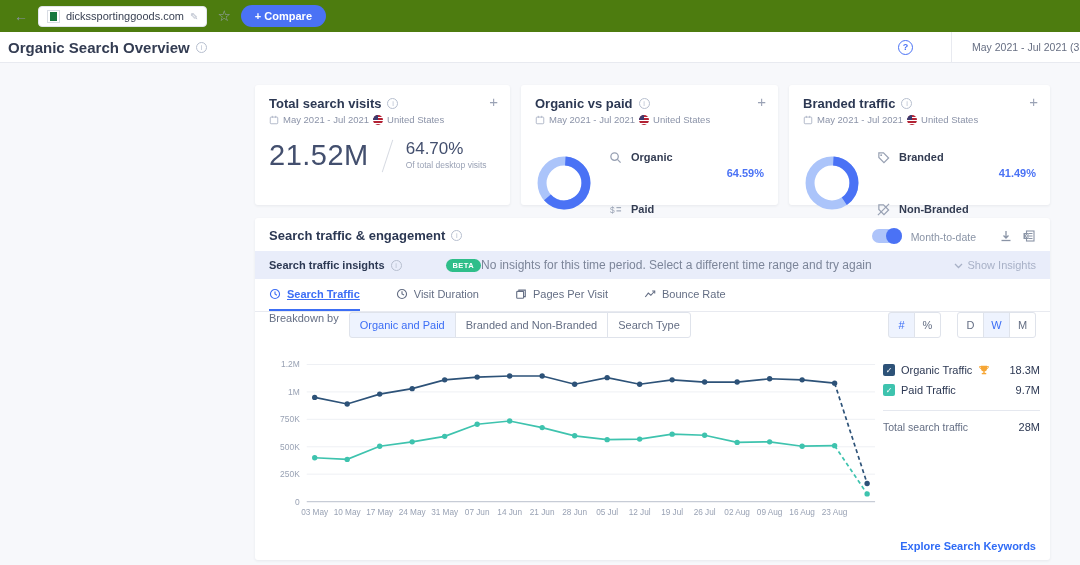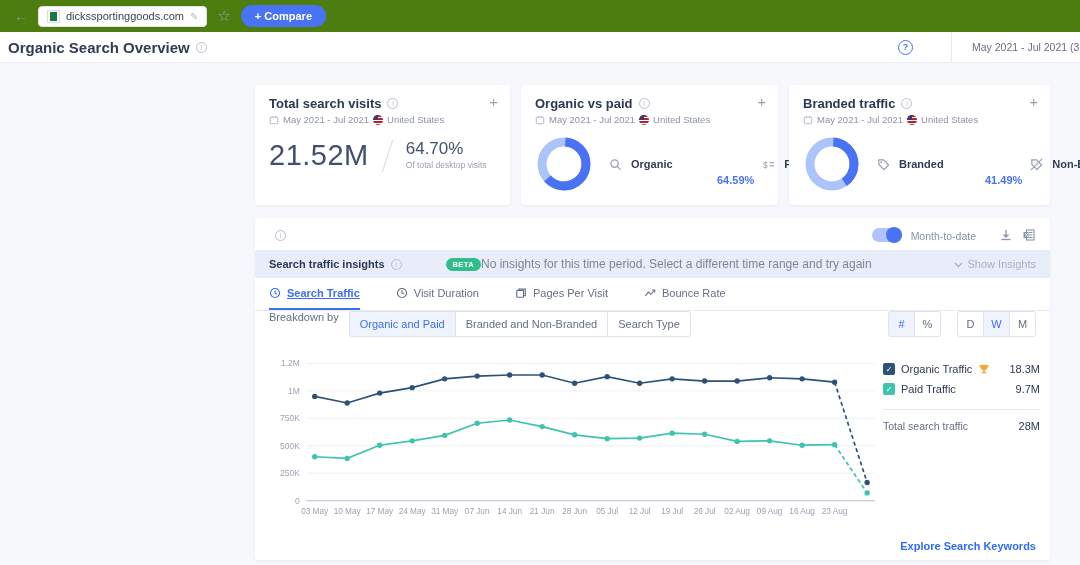--- a/index.html
+++ b/index.html
@@ -42,21 +42,21 @@
   .card-sub { display: flex; align-items: center; gap: 4px; font-size: 9.5px; color: #8b93a8; margin-top: 3px; }
   .flag { width: 10px; height: 10px; border-radius: 50%; flex: none; position: relative; overflow: hidden; background: repeating-linear-gradient(#b22234 0 1.5px, #fff 1.5px 3px); }
   .flag::after { content: ""; position: absolute; left: 0; top: 0; width: 5px; height: 5px; background: #3c3b6e; }
   .big-row { display: flex; align-items: flex-start; margin-top: 14px; }
   .big-value { font-size: 29px; color: #434f6e; letter-spacing: .5px; }
   .slash { width: 1px; height: 34px; background: #d6dae2; transform: rotate(18deg); margin: 0 18px; }
   .pct-value { font-size: 17px; color: #434f6e; }
   .pct-caption { font-size: 8.5px; color: #9aa2b5; margin-top: 1px; }
   .donut-row { display: flex; align-items: center; margin-top: 10px; }
   .donut { width: 58px; height: 58px; flex: none; }
-  .mini-legend { margin-left: 16px; flex: 1; display: flex; flex-direction: row; gap: 8px; }
+  .mini-legend { margin-left: 16px; flex: 1; display: flex; flex-direction: column; gap: 8px; }
   .mini-legend-row { display: flex; align-items: center; gap: 8px; font-size: 11px; }
   .ml-label { color: #333c52; font-weight: bold; width: 78px; }
   .ml-value { margin-left: auto; font-weight: bold; margin-top: 32px; }
   .ml-ico { display: inline-flex; width: 14px; flex: none; }
 
   
   .main-card { position: absolute; left: 255px; top: 218px; width: 795px; height: 342px; background: #fff; border-radius: 3px; box-shadow: 0 1px 3px rgba(30,40,60,.07); }
   .mc-header { display: flex; align-items: center; padding: 10px 14px 8px 14px; }
   .mc-title { font-size: 13px; font-weight: bold; color: #2c3853; }
   .mc-right { margin-left: auto; display: flex; align-items: flex-end; gap: 9px; }
@@ -246,20 +246,21 @@
           <span class="ml-label">Non-Branded</span>
           <span class="ml-value" style="color:#a5bdf5">58.51%</span>
         </div>
       </div>
     </div>
   </div>
 
   <div class="main-card">
 
     <div class="mc-header">
+      <span class="mc-title">Search traffic &amp; engagement</span>
       <span class="i-ico"></span>
       <div class="mc-right">
         <span class="toggle"></span>
         <span class="toggle-label">Month-to-date</span>
         <span class="mc-icon">
             <svg width="14" height="14" viewBox="0 0 14 14">
               <path d="M7 2v7M4.5 6.5 7 9l2.5-2.5" stroke="#8a94a6" fill="none" stroke-width="1.3"></path>
               <path d="M2.5 11.5h9" stroke="#8a94a6" stroke-width="1.3"></path>
             </svg>
           </span>

